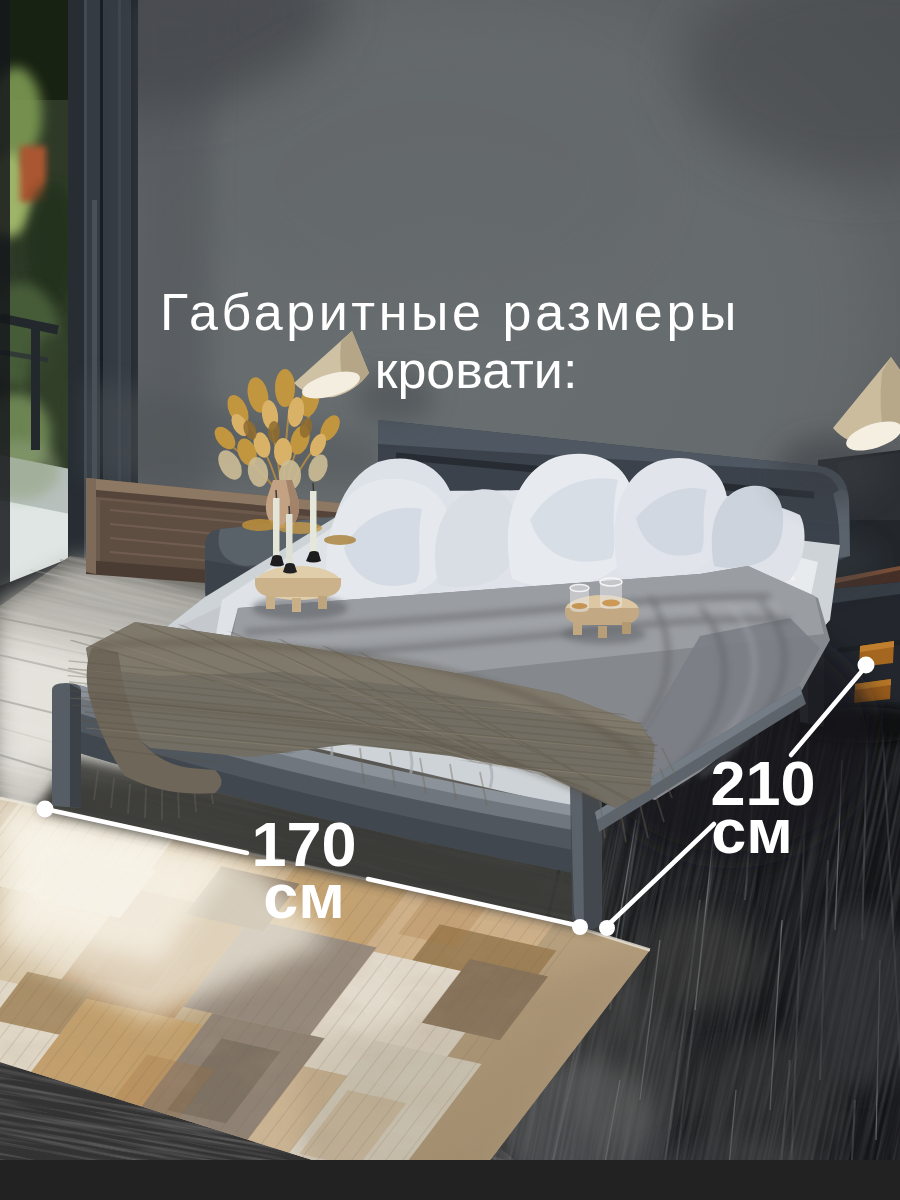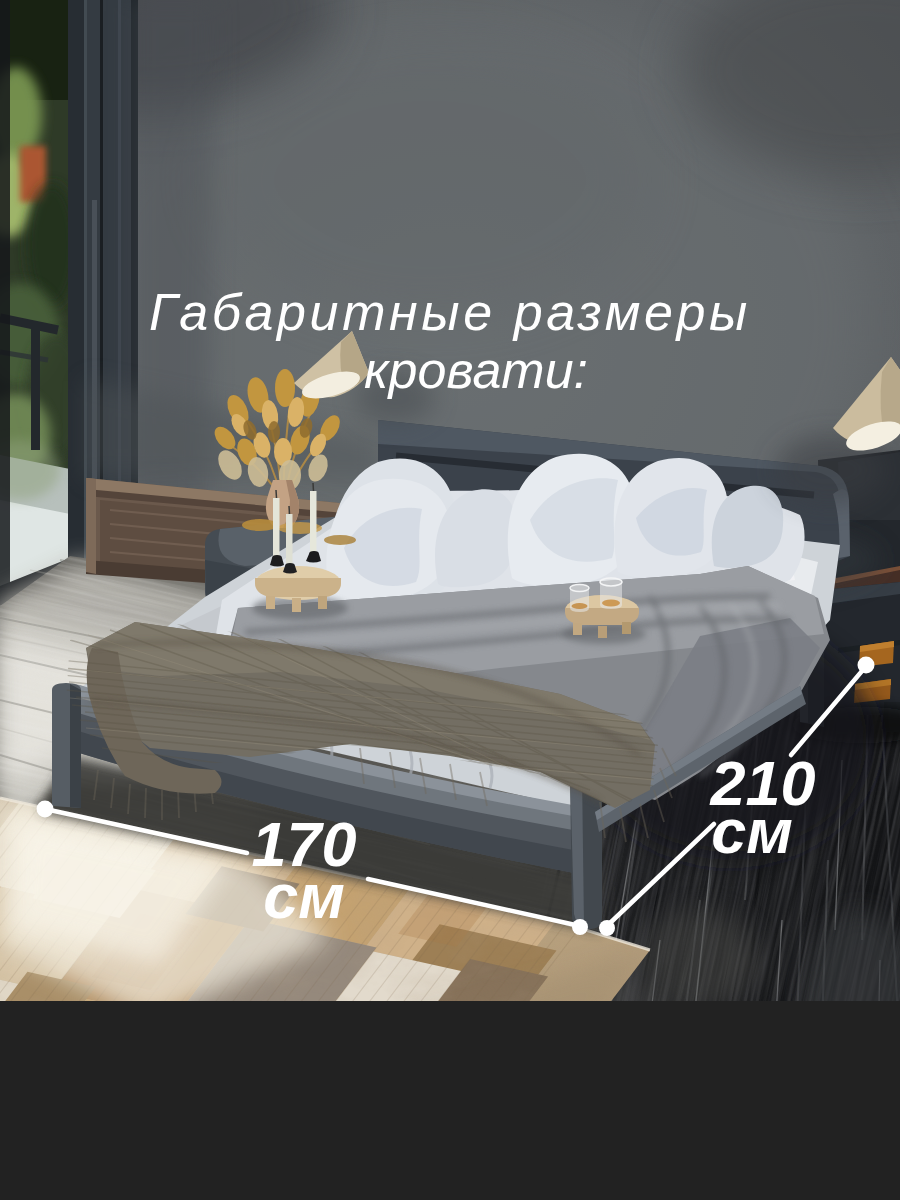--- a/index.html
+++ b/index.html
@@ -1,16 +1,16 @@
 <!DOCTYPE html>
 <html><head>
 <meta charset="utf-8">
 <style>
 html,body{margin:0;padding:0;background:#222;}
-#stage{width:900px;height:1001px;position:relative;overflow:hidden;font-family:"Liberation Sans",sans-serif;font-style:italic;}
+#stage{width:900px;height:1160px;position:relative;overflow:hidden;font-family:"Liberation Sans",sans-serif;}
 </style>
 </head>
 <body>
 <div id="stage">
 <svg width="900" height="1200" viewBox="0 0 900 1200">
 <defs>
 <radialGradient id="wallG" cx="0.5" cy="0.45" r="0.95">
  <stop offset="0" stop-color="#696d70"></stop>
  <stop offset="0.55" stop-color="#5e6265"></stop>
  <stop offset="1" stop-color="#4a4e52"></stop>

